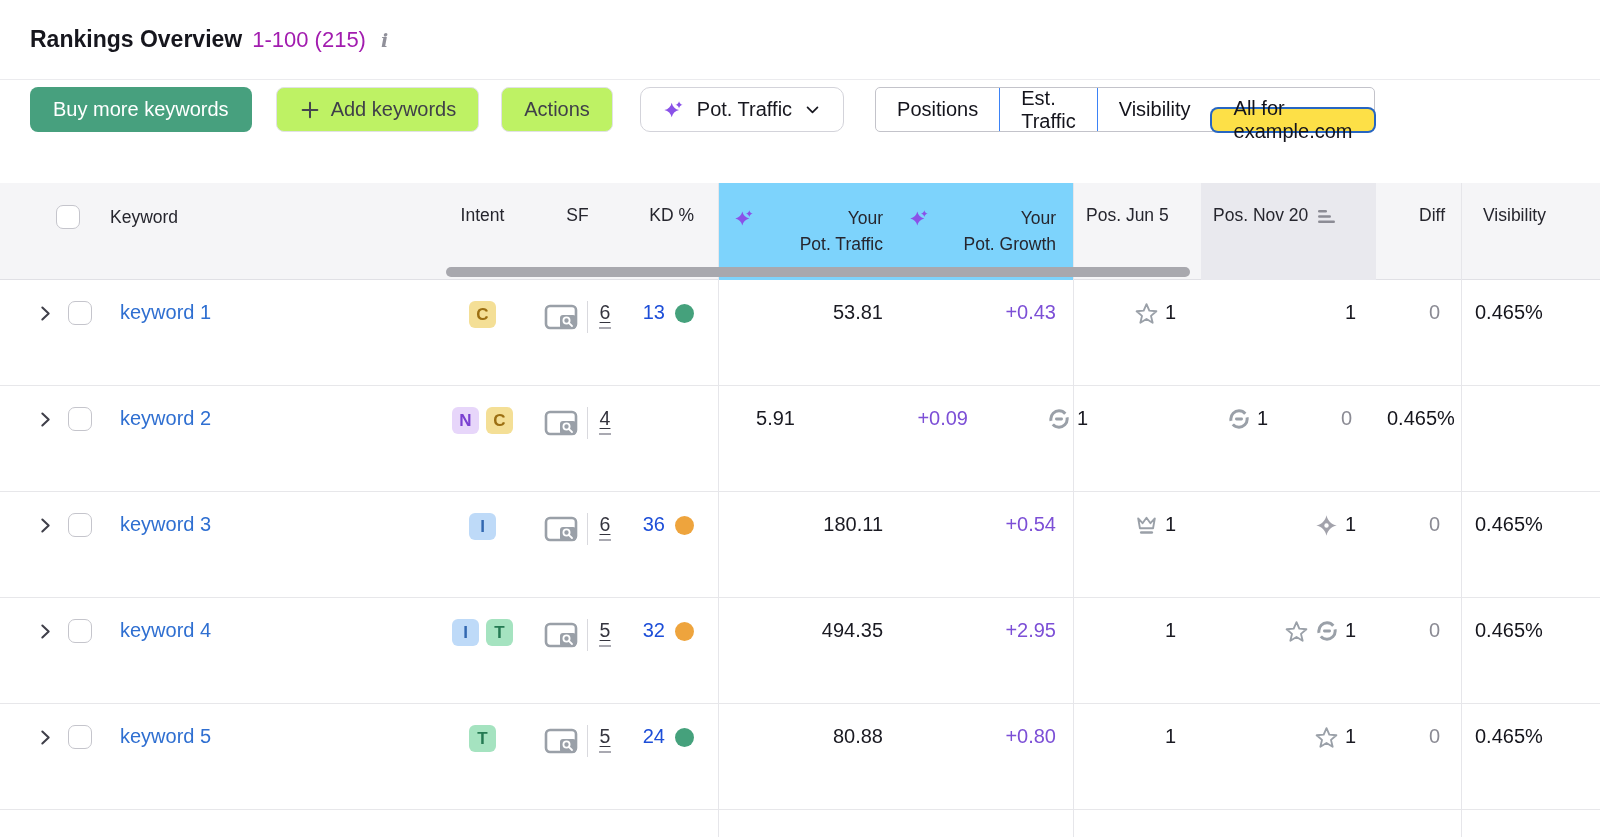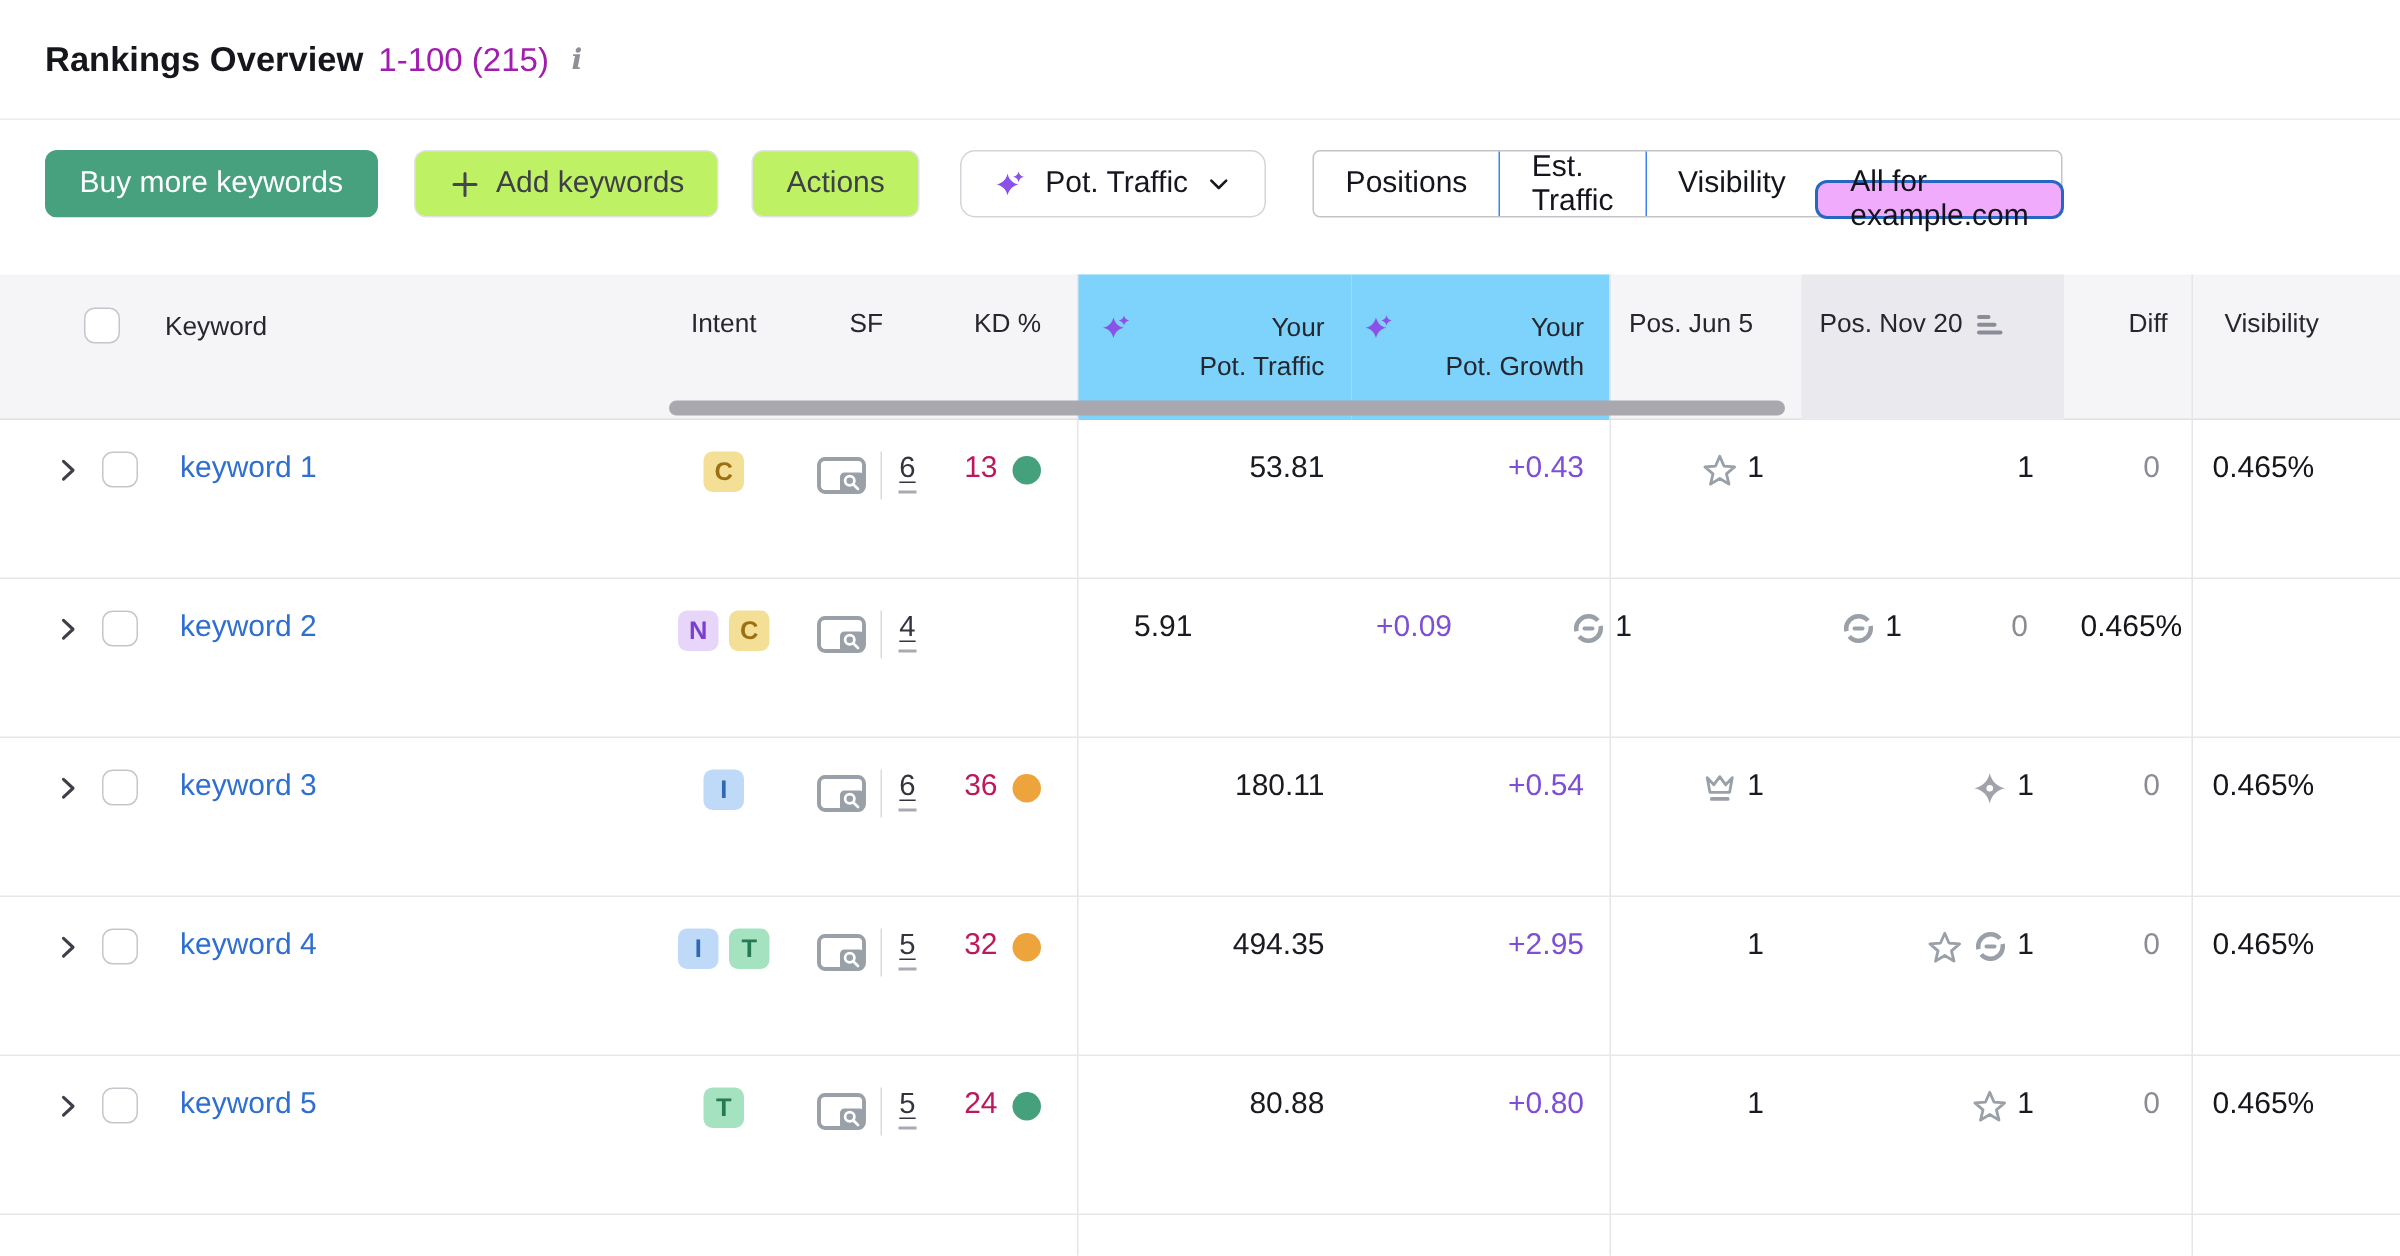--- a/index.html
+++ b/index.html
@@ -11,39 +11,39 @@
 
   
   .titlebar { position:absolute; top:0; left:0; width:1600px; height:80px;
     border-bottom:1px solid #ebebee; display:flex; align-items:center; padding-left:30px; }
   .title { font-size:23px; font-weight:700; color:#16161d; }
   .range { font-size:22px; color:#a21caf; margin-left:10px; }
   .info-i { font-family:"DejaVu Serif", serif; font-style:italic; font-weight:700;
     font-size:19px; color:#90909a; margin-left:15px; }
 
   
-  .toolbar { position:absolute; top:66px; left:0; width:1404px; height:113px;
+  .toolbar { position:absolute; top:53px; left:0; width:1404px; height:113px;
     display:flex; align-items:center; padding:0 30px; }
   .btn { height:45px; border-radius:8px; font-size:20px; font-family:inherit;
     display:inline-flex; align-items:center; justify-content:center;
     padding:0 22px; border:1px solid transparent; cursor:pointer; white-space:nowrap; }
   .btn-green { background:#47a07e; color:#fff; }
   .btn-gray  { background:#bef264; color:#3f3f49; border-color:#e1e1e6; }
   .btn-gray .plus { display:inline-flex; margin-right:10px; }
   .btn-dd { background:#fff; border:1px solid #d3d3da; border-radius:10px; color:#17171f; }
   .btn-dd .spark { display:inline-flex; margin-right:12px; }
   .btn-dd .chevdown { display:inline-flex; margin-left:12px; }
   .ml24{margin-left:24px;} .ml22{margin-left:22px;} .ml27{margin-left:27px;} .ml31{margin-left:31px;}
 
   .segmented { display:flex; height:45px; border:1px solid #c3c3ca; border-radius:5px;
     background:#fff; align-items:stretch; }
   .seg-item { display:flex; align-items:center; padding:0 21px; font-size:20px;
     color:#14141c; cursor:pointer; border-left:1px solid #3b82f6; position:relative; }
   .seg-item:first-child { border-left:none; }
-  .seg-item.active { background:#f0abfc; box-shadow:0 0 0 2px #2766c2; border-radius:6px;
+  .seg-item.active { background:#fde047; box-shadow:0 0 0 2px #2766c2; border-radius:6px;
     border-left-color:transparent; z-index:2;margin-top:21px; }
 
   
   .thead { position:absolute; top:183px; left:0; width:1600px; height:97px;
     background:#f5f5f7; border-bottom:1px solid #e0e0e5; display:flex;
     font-size:17.5px; color:#26262e; z-index:1; }
   .th { padding-top:22px; display:flex; align-items:flex-start; height:97px; }
   .th-purple { background:#7dd3fc; position:relative; }
   .th-curr-bg { background:#e9e9ee; }
   .two-line { display:block; text-align:right; line-height:26px; width:100%; }
@@ -84,21 +84,21 @@
     align-items:center; justify-content:center; font-size:17px; font-weight:700; margin:0 3.5px; }
   .intent-C { background:#f4df96; color:#9c6f12; }
   .intent-N { background:#e7d6fa; color:#7a3fd1; }
   .intent-I { background:#bedaf8; color:#3268b1; }
   .intent-T { background:#a5e3c0; color:#247a52; }
   .sf-wrap { display:flex; align-items:flex-start; }
   .sf-icon { display:inline-flex; margin-top:2px; cursor:pointer; }
   .sf-div { width:1px; height:32px; background:#d9d9de; margin:0 11px 0 9px; }
   .sf-num { color:#34343e; font-size:19.5px; text-decoration:underline;
     text-underline-offset:3px; border-bottom:2px dashed #a9a9b1; padding:0 1px 3px 1px; cursor:pointer; }
-  .kd-num { color:#be185d; }
+  .kd-num { color:#1d4ed8; }
   .kd-dot { width:19px; height:19px; border-radius:50%; margin-left:10px; margin-top:3px; }
   .kd-green{background:#45a17c;} .kd-orange{background:#eea43d;} .kd-red{background:#e8503d;}
   .val { color:#1a1a22; }
   .growth { color:#7c4fd6; }
   .pos-icon { display:inline-flex; margin-right:6px; }
   .diff-val { color:#8b8b94; }
   .vis-val { color:#15151c; }
 
   
   .vline { position:absolute; top:183px; height:654px; width:1px; background:#e6e6ea; z-index:2; }

